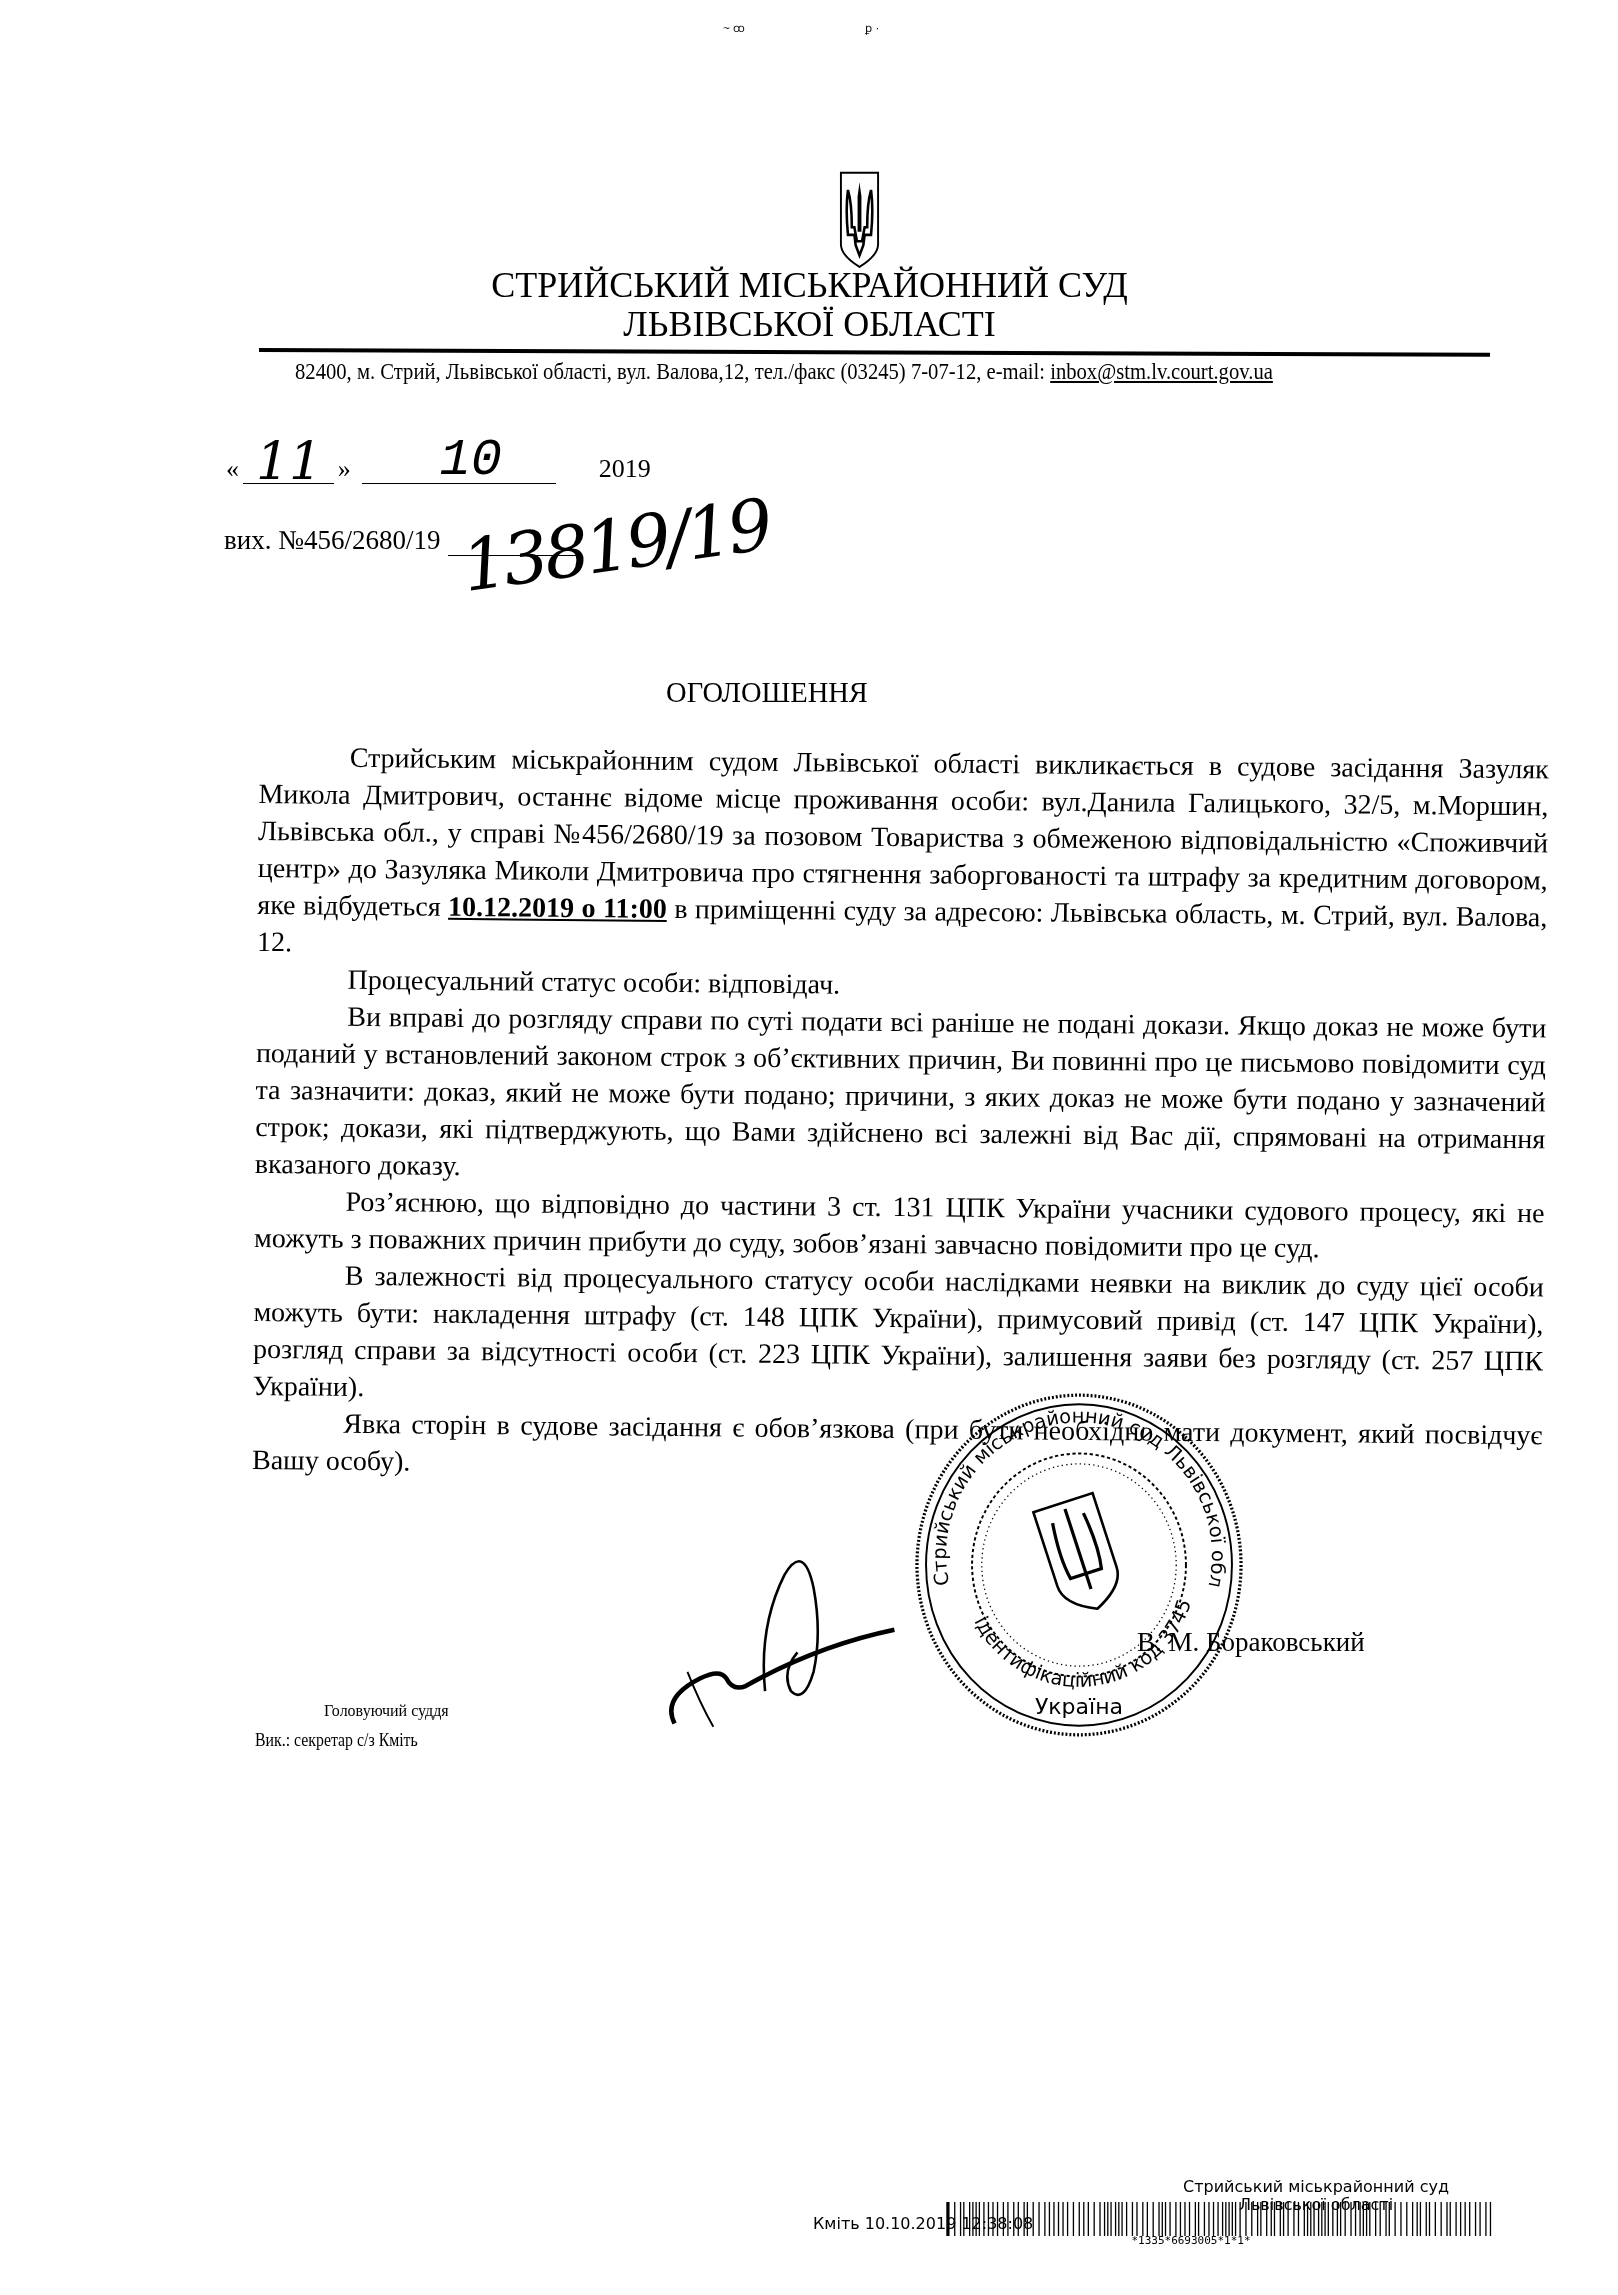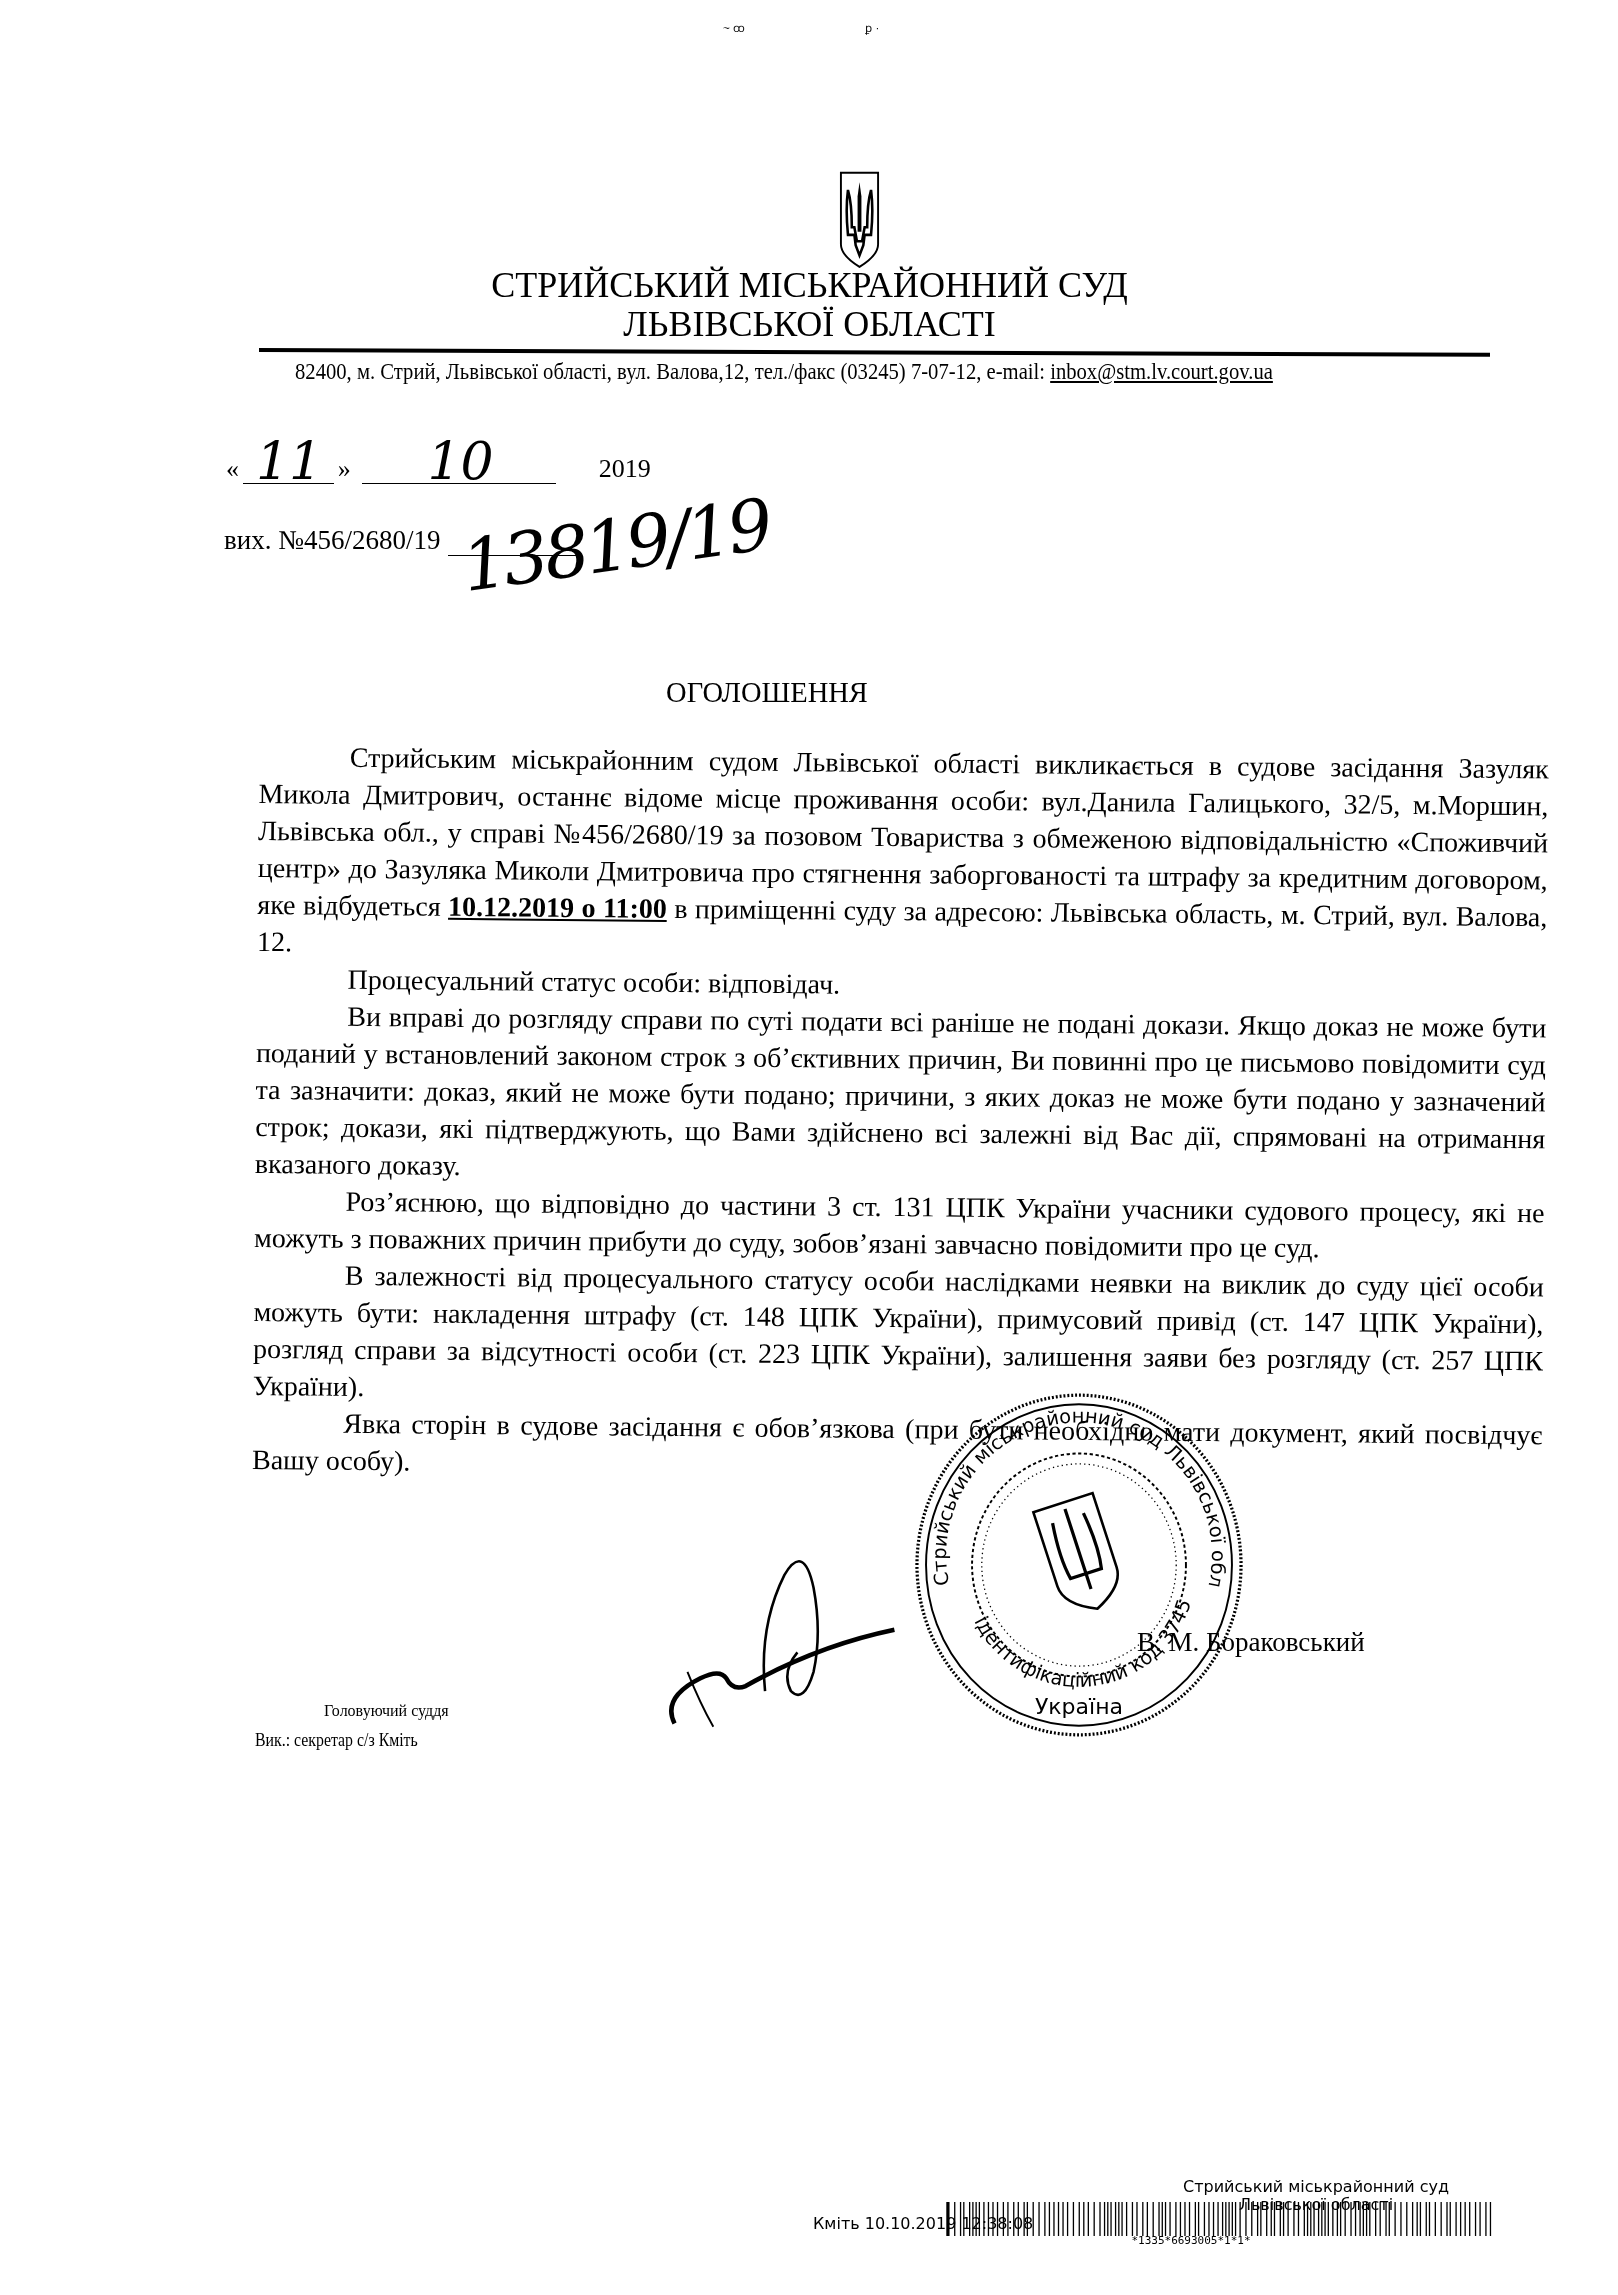--- a/index.html
+++ b/index.html
@@ -62,21 +62,21 @@
 </svg>
 
 <div id="court-name" class="abs">СТРИЙСЬКИЙ МІСЬКРАЙОННИЙ СУД</div>
 <div id="court-region" class="abs">ЛЬВІВСЬКОЇ ОБЛАСТІ</div>
 <div id="header-rule" class="abs"></div>
 <div id="contact-line" class="abs">
   <span>82400, м. Стрий, Львівської області, вул. Валова,12, тел./факс (03245) 7-07-12, e-mail: </span><span class="email">inbox@stm.lv.court.gov.ua</span>
 </div>
 
 <div id="date-line" class="abs">
-  <span>«</span><span id="date-day-blank" class="blank"><span class="hw" style="left:13px;font-style:italic;">11</span></span><span>»</span><span id="date-month-blank" class="blank"><span class="hw" style="left:65px;">10</span></span><span id="date-year">2019</span>
+  <span>«</span><span id="date-day-blank" class="blank"><span class="hw" style="left:13px;font-style:italic;">11</span></span><span>»</span><span id="date-month-blank" class="blank"><span class="hw" style="left:77px;font-family:Liberation Mono, monospace;">10</span></span><span id="date-year">2019</span>
 </div>
 
 <div id="ref-line" class="abs">
   <span>вих. №456/2680/19</span><span id="ref-blank" class="blank"><span id="ref-hw" class="hw">13819/19</span></span>
 </div>
 
 <div id="doc-title" class="abs">ОГОЛОШЕННЯ</div>
 
 <div id="body" class="abs">
   <p><span class="ind-span"></span><span>Стрийським міськрайонним судом Львівської області викликається в судове засідання Зазуляк Микола Дмитрович, останнє відоме місце проживання особи: вул.Данила Галицького, 32/5, м.Моршин, Львівська обл., у справі №456/2680/19 за позовом Товариства з обмеженою відповідальністю «Споживчий центр» до Зазуляка Миколи Дмитровича про стягнення заборгованості та штрафу за кредитним договором, яке відбудеться </span><span class="hl">10.12.2019 о 11:00</span><span> в приміщенні суду за адресою: Львівська область, м. Стрий, вул. Валова, 12.</span></p>

